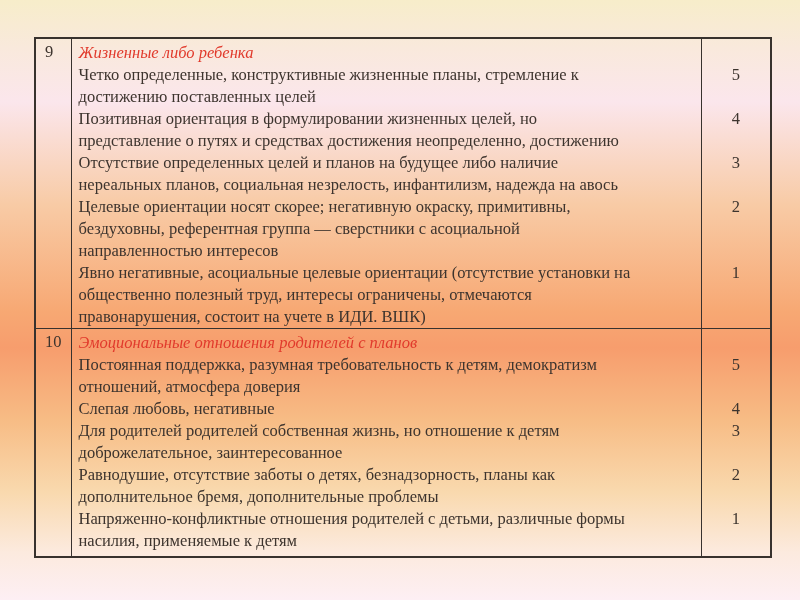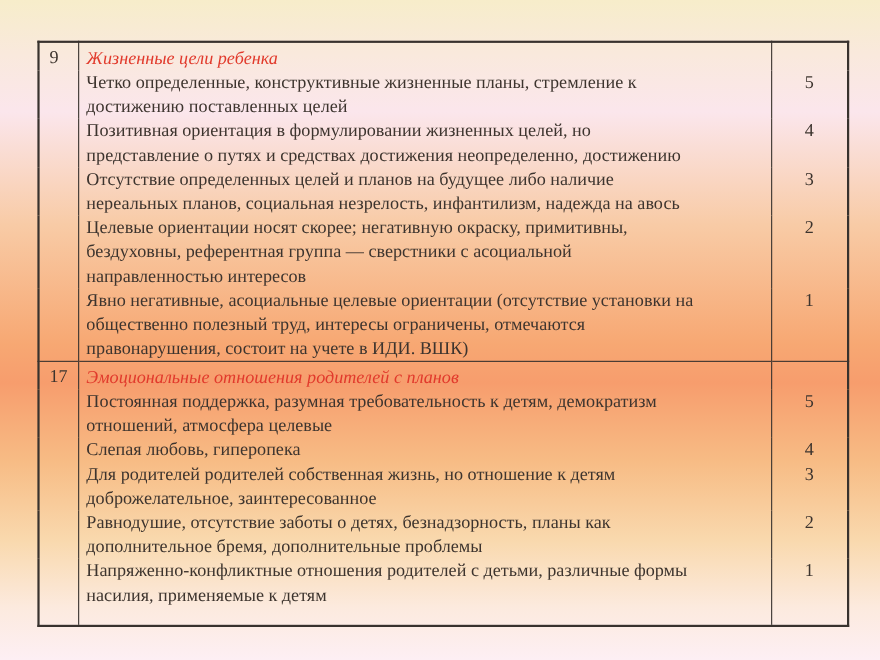--- a/index.html
+++ b/index.html
@@ -54,37 +54,37 @@
     padding-top: 3px;
   }
   td.score {
     border-left: 1.5px solid #38322e;
     text-align: center;
   }
   tr.section-start td {
     border-top: 1.5px solid #38322e;
   }
   tr.last-row td.text,
-  tr.last-row td.score { padding-bottom: 16px; margin-left: 15px; }
+  tr.last-row td.score { padding-bottom: 4px; margin-left: 15px; }
 </style>
 </head>
 <body>
 
 <div class="slide">
   <table class="assessment">
     <colgroup>
       <col class="c-num">
       <col class="c-text">
       <col class="c-score">
     </colgroup>
 
     <tbody>
         <tr>
       <td class="num" rowspan="6">9</td>
-      <td class="text hdr">Жизненные цели ребенка</td>
+      <td class="text hdr">Жизненные либо ребенка</td>
       <td class="score"></td>
     </tr>
     <tr>
       <td class="text">Четко определенные, конструктивные жизненные планы, стремление к
 достижению поставленных целей</td>
       <td class="score">5</td>
     </tr>
     <tr>
       <td class="text">Позитивная ориентация в формулировании жизненных целей, но
 представление о путях и средствах достижения неопределенно, достижению</td>
@@ -102,31 +102,31 @@
       <td class="score">2</td>
     </tr>
     <tr>
       <td class="text">Явно негативные, асоциальные целевые ориентации (отсутствие установки на
 общественно полезный труд, интересы ограничены, отмечаются
 правонарушения, состоит на учете в ИДИ. ВШК)</td>
       <td class="score">1</td>
     </tr>
 
     <tr class="section-start">
-      <td class="num" rowspan="6">17</td>
+      <td class="num" rowspan="6">10</td>
       <td class="text hdr">Эмоциональные отношения родителей с планов</td>
       <td class="score"></td>
     </tr>
     <tr>
       <td class="text">Постоянная поддержка, разумная требовательность к детям, демократизм
-отношений, атмосфера целевые</td>
+отношений, атмосфера доверия</td>
       <td class="score">5</td>
     </tr>
     <tr>
-      <td class="text">Слепая любовь, гиперопека</td>
+      <td class="text">Слепая любовь, негативные</td>
       <td class="score">4</td>
     </tr>
     <tr>
       <td class="text">Для родителей родителей собственная жизнь, но отношение к детям
 доброжелательное, заинтересованное</td>
       <td class="score">3</td>
     </tr>
     <tr>
       <td class="text">Равнодушие, отсутствие заботы о детях, безнадзорность, планы как
 дополнительное бремя, дополнительные проблемы</td>

